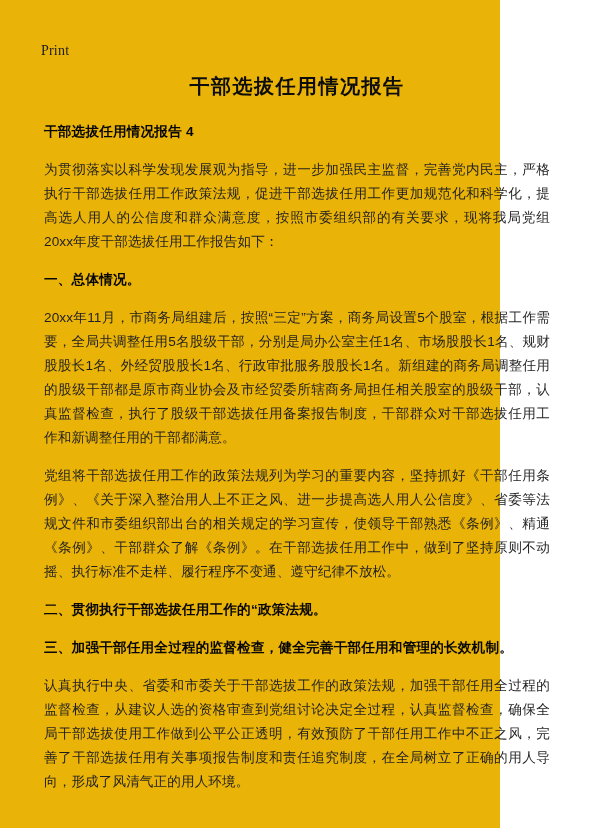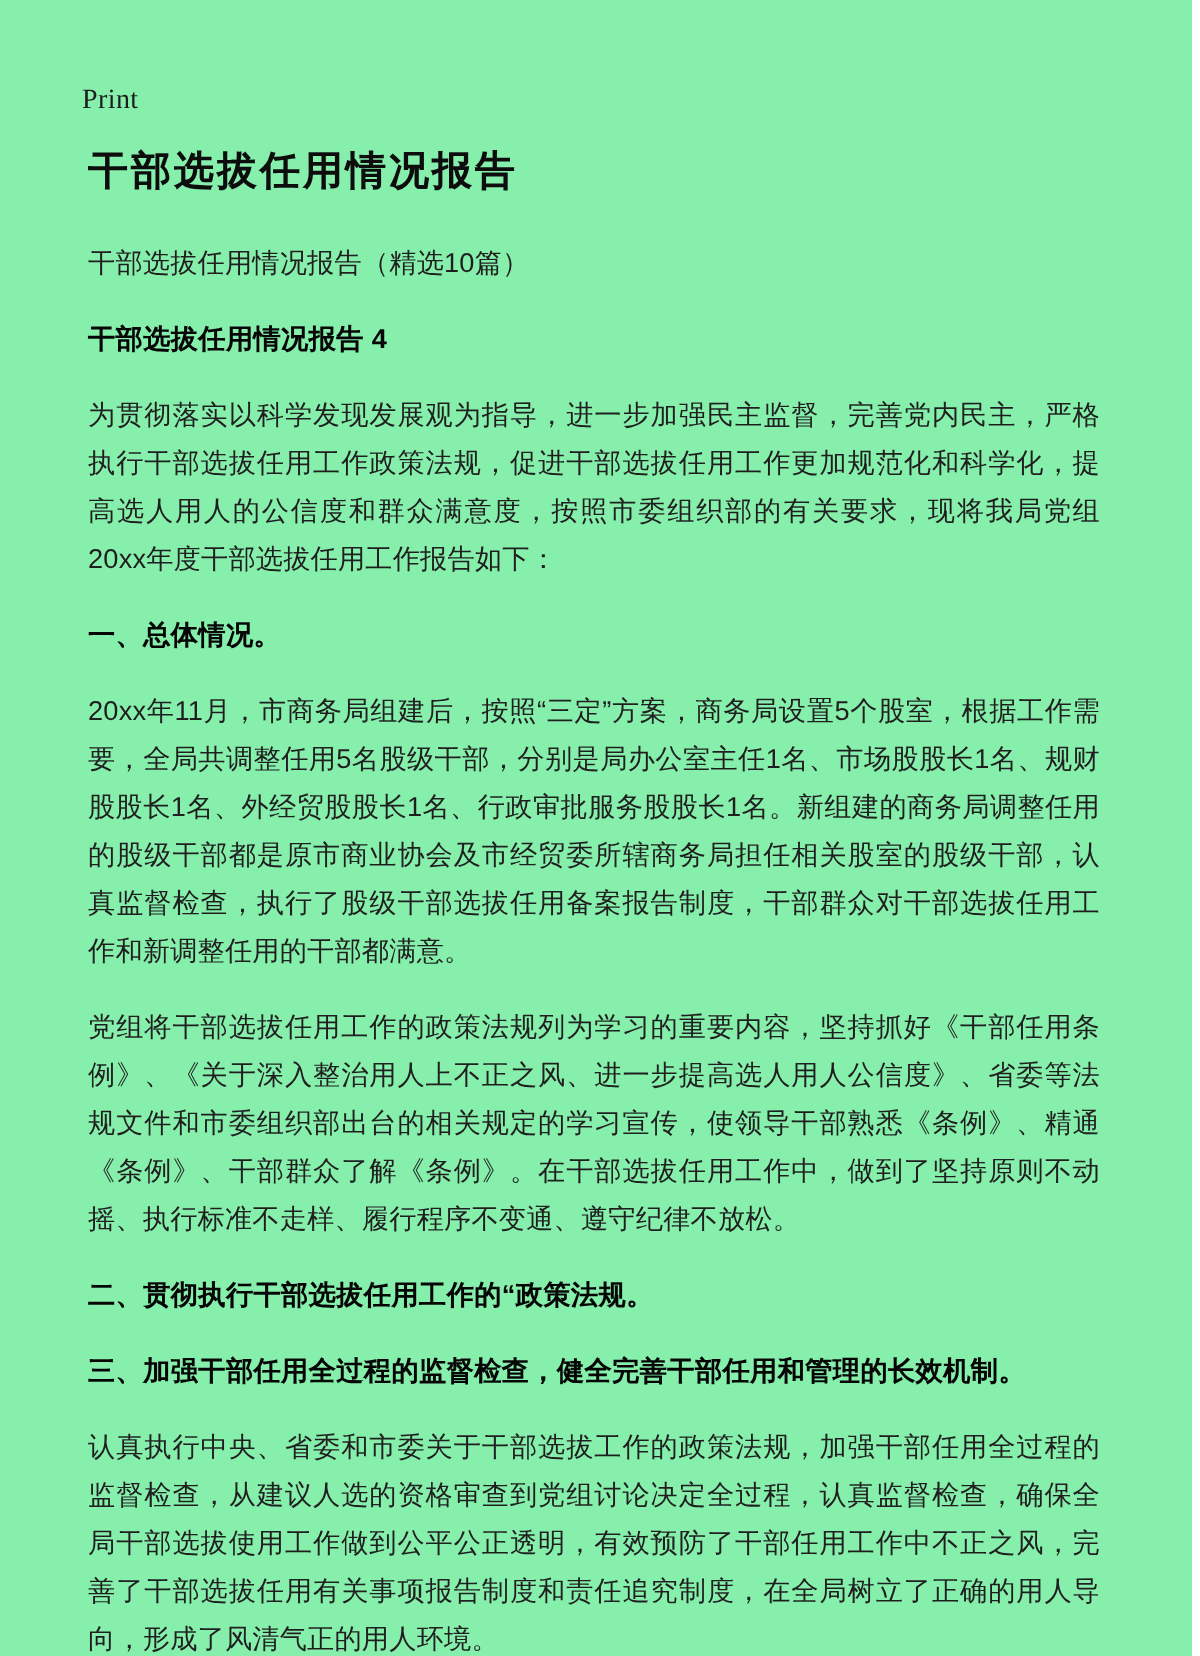--- a/index.html
+++ b/index.html
@@ -10,23 +10,23 @@
   body {
     width: 600px;
     height: 828px;
     overflow: hidden;
     font-family: "Liberation Sans", "DejaVu Sans", sans-serif;
     color: #1a1a1a;
     -webkit-font-smoothing: antialiased;
   }
   .page {
     position: relative;
-    width: 596px;
+    width: 500px;
     height: 828px;
-    background: #86efac;
+    background: #eab308;
     box-sizing: border-box;
   }
   .print-label {
     position: absolute;
     left: 41px;
     top: 43px;
     font-family: "Liberation Serif", "DejaVu Serif", serif;
     font-size: 14px;
     line-height: 16px;
     color: #1d1d1d;
@@ -34,20 +34,21 @@
   }
   .doc-body {
     position: absolute;
     left: 44px;
     top: 72px;
     width: 506px;
   }
   .doc-title {
     font-size: 20px;
     font-weight: 700;
+    text-align: center;
     line-height: 28px;
     margin: 0 0 20px 0;
     letter-spacing: 1.5px;
     color: #0d0d0d;
   }
   .block {
     margin: 0;
     font-size: 13.6px;
     line-height: 24px;
     text-align: justify;
@@ -72,21 +73,20 @@
 
 <div class="page">
 
   <div class="print-label">Print</div>
 
   <div class="doc-body">
 
     <h1 class="doc-title">干部选拔任用情况报告</h1>
 
     <div id="blocks-container">
-        <p class="block subtitle">干部选拔任用情况报告（精选10篇）</p>
         <p class="block heading">干部选拔任用情况报告 4</p>
         <p class="block">为贯彻落实以科学发现发展观为指导，进一步加强民主监督，完善党内民主，严格执行干部选拔任用工作政策法规，促进干部选拔任用工作更加规范化和科学化，提高选人用人的公信度和群众满意度，按照市委组织部的有关要求，现将我局党组20xx年度干部选拔任用工作报告如下：</p>
         <p class="block heading">一、总体情况。</p>
         <p class="block">20xx年11月，市商务局组建后，按照“三定”方案，商务局设置5个股室，根据工作需要，全局共调整任用5名股级干部，分别是局办公室主任1名、市场股股长1名、规财股股长1名、外经贸股股长1名、行政审批服务股股长1名。新组建的商务局调整任用的股级干部都是原市商业协会及市经贸委所辖商务局担任相关股室的股级干部，认真监督检查，执行了股级干部选拔任用备案报告制度，干部群众对干部选拔任用工作和新调整任用的干部都满意。</p>
         <p class="block">党组将干部选拔任用工作的政策法规列为学习的重要内容，坚持抓好《干部任用条例》、《关于深入整治用人上不正之风、进一步提高选人用人公信度》、省委等法规文件和市委组织部出台的相关规定的学习宣传，使领导干部熟悉《条例》、精通《条例》、干部群众了解《条例》。在干部选拔任用工作中，做到了坚持原则不动摇、执行标准不走样、履行程序不变通、遵守纪律不放松。</p>
         <p class="block heading">二、贯彻执行干部选拔任用工作的“政策法规。</p>
         <p class="block heading">三、加强干部任用全过程的监督检查，健全完善干部任用和管理的长效机制。</p>
         <p class="block">认真执行中央、省委和市委关于干部选拔工作的政策法规，加强干部任用全过程的监督检查，从建议人选的资格审查到党组讨论决定全过程，认真监督检查，确保全局干部选拔使用工作做到公平公正透明，有效预防了干部任用工作中不正之风，完善了干部选拔任用有关事项报告制度和责任追究制度，在全局树立了正确的用人导向，形成了风清气正的用人环境。</p>
       </div>
 

